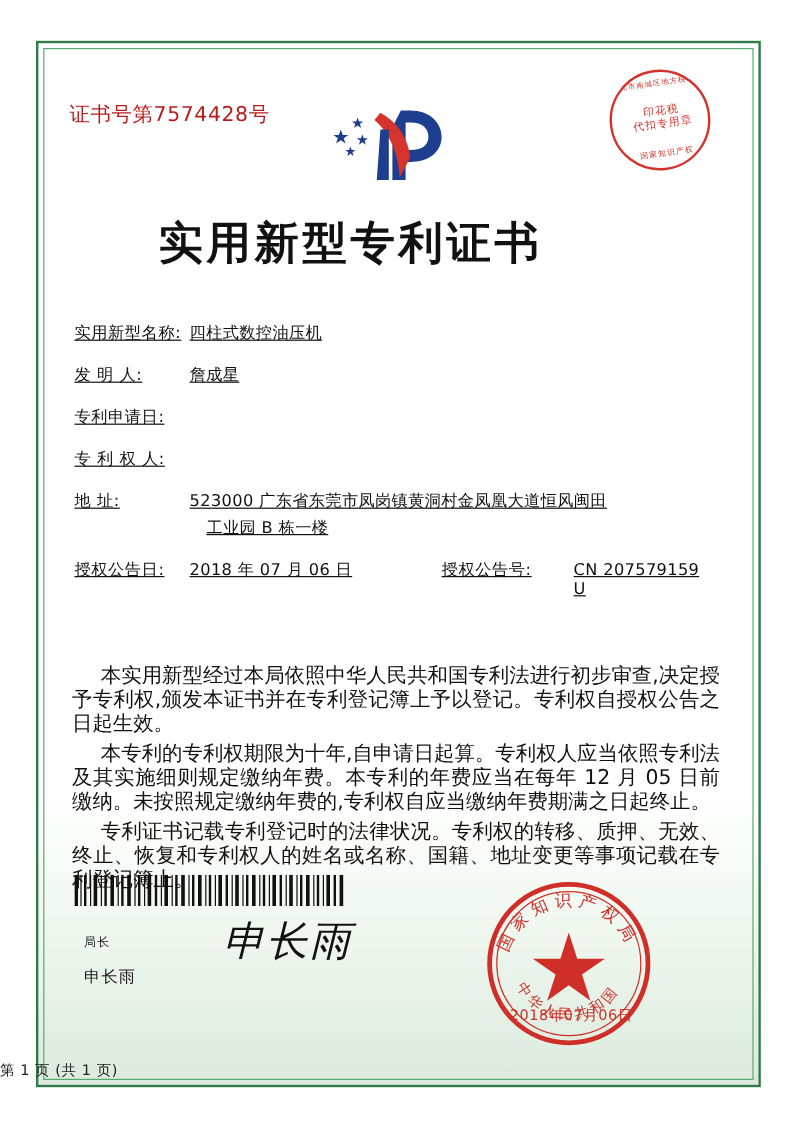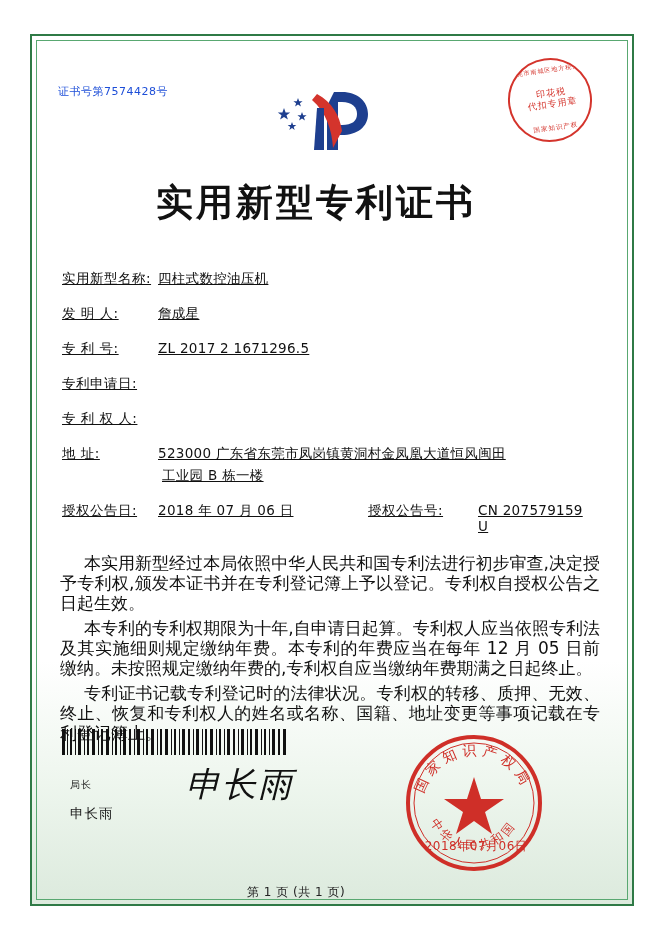--- a/index.html
+++ b/index.html
@@ -37,23 +37,23 @@
     width: 592px; height: 860px;
     box-sizing: border-box;
     border: 1px solid #59a871;
     pointer-events: none;
   }
 
   
   .cert-no {
     position: absolute;
     left: 58px; top: 84px;
-    font-size: 11px;
-    letter-spacing: 0.5px;
-    color: #1d4ed8;
+    font-size: 17px;
+    letter-spacing: 0.5px;
+    color: #b91c1c;
     white-space: nowrap;
   }
 
   
   .logo {
     position: absolute;
     left: 272px; top: 86px;
     width: 108px; height: 72px;
   }
 
@@ -100,21 +100,20 @@
   .doc-title {
     position: absolute;
     left: 0; top: 178px;
     width: 584px;
     text-align: center;
     font-family: "DejaVu Serif", "Liberation Serif", serif;
     font-weight: bold;
     font-size: 37px;
     letter-spacing: 3px;
     color: #111;
-    margin-left: 24px;
   }
 
   
   .fields {
     position: absolute;
     left: 62px; top: 270px;
     width: 530px;
     font-size: 13.5px;
     line-height: 16px;
     color: #111;
@@ -131,21 +130,21 @@
     letter-spacing: 0.5px;
     white-space: nowrap;
   }
   .field-value {
     flex: 1 1 auto;
     letter-spacing: 0.3px;
   }
   .field-value .line2 {
     display: block;
     margin-top: 6px;
-    margin-left: 4px;
+    margin-left: 14px;
   }
   .field-row.two-col .field-value {
     flex: 0 0 210px;
   }
   .field-label2 {
     flex: 0 0 110px;
     white-space: nowrap;
     letter-spacing: 0.5px;
   }
   .field-value2 {
@@ -214,21 +213,20 @@
     font-size: 12px;
     color: #cf2f28;
     letter-spacing: 0.5px;
   }
 
   
   .page-num {
     position: absolute;
     left: 0; top: 884px;
     width: 592px;
-    text-align: center;
     font-size: 12px;
     color: #222;
     letter-spacing: 0.5px;
   }
 </style>
 </head>
 <body>
 
 <div class="page">
 
@@ -267,24 +265,20 @@
     <div class="field-row">
       <div class="field-label">实用新型名称:</div>
       <div class="field-value">四柱式数控油压机</div>
     </div>
 
     <div class="field-row">
       <div class="field-label">发 明 人:</div>
       <div class="field-value">詹成星</div>
     </div>
 
-    <div class="field-row">
-      <div class="field-label">专 利 号:</div>
-      <div class="field-value">ZL 2017 2 1671296.5</div>
-    </div>
 
     <div class="field-row">
       <div class="field-label">专利申请日:</div>
     </div>
 
     <div class="field-row">
       <div class="field-label">专 利 权 人:</div>
     </div>
 
     <div class="field-row">

